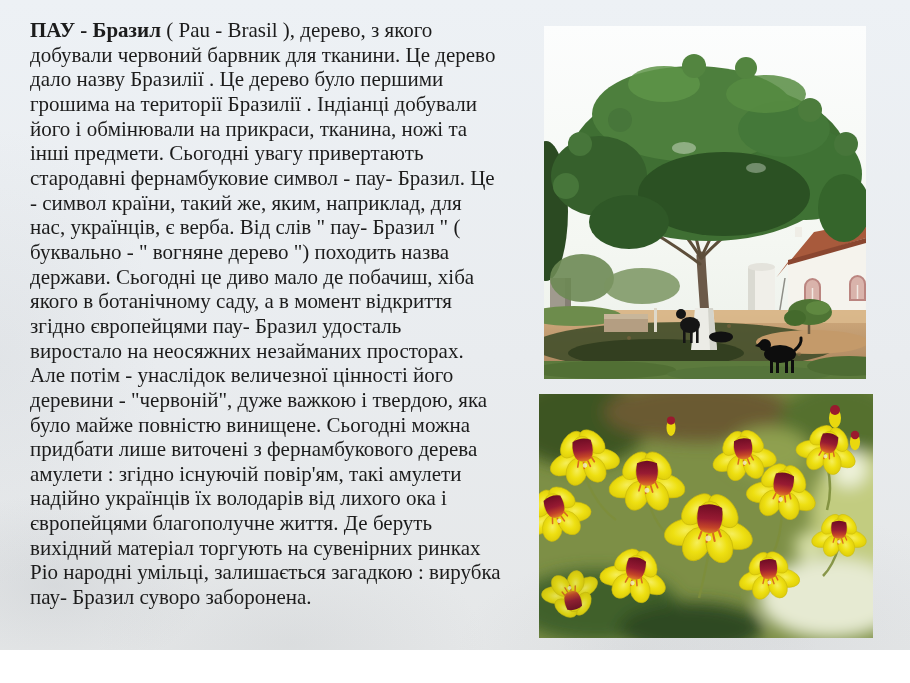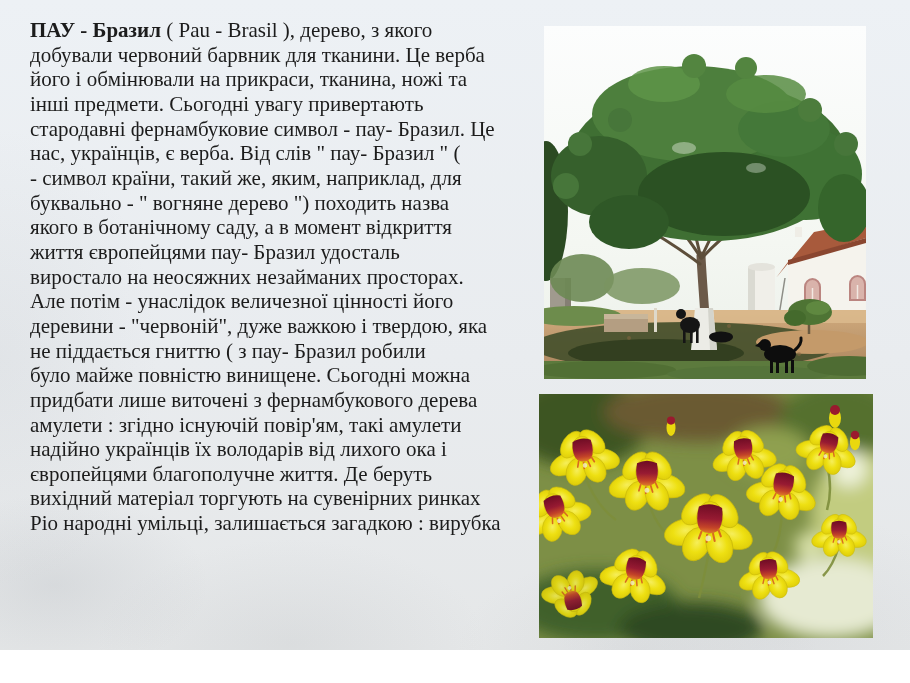--- a/index.html
+++ b/index.html
@@ -23,40 +23,43 @@
   figure svg{display:block;}
 </style>
 </head>
 <body>
 
 <div class="slide">
 
   <div class="text-col">
     <div class="text-line"><span class="lead-bold">ПАУ - Бразил</span><span> ( Pau - Brasil ), дерево, з якого</span></div>
     <div>
-        <div class="text-line">добували червоний барвник для тканини. Це верба</div>
+        <div class="text-line">добували червоний барвник для тканини. Це дерево</div>
+        <div class="text-line">дало назву Бразилії . Це дерево було першими</div>
+        <div class="text-line">грошима на території Бразилії . Індіанці добували</div>
         <div class="text-line">його і обмінювали на прикраси, тканина, ножі та</div>
         <div class="text-line">інші предмети. Сьогодні увагу привертають</div>
         <div class="text-line">стародавні фернамбуковие символ - пау- Бразил. Це</div>
+        <div class="text-line">- символ країни, такий же, яким, наприклад, для</div>
         <div class="text-line">нас, українців, є верба. Від слів " пау- Бразил " (</div>
-        <div class="text-line">- символ країни, такий же, яким, наприклад, для</div>
         <div class="text-line">буквально - " вогняне дерево ") походить назва</div>
+        <div class="text-line">держави. Сьогодні це диво мало де побачиш, хіба</div>
         <div class="text-line">якого в ботанічному саду, а в момент відкриття</div>
-        <div class="text-line">життя європейцями пау- Бразил удосталь</div>
+        <div class="text-line">згідно європейцями пау- Бразил удосталь</div>
         <div class="text-line">виростало на неосяжних незайманих просторах.</div>
         <div class="text-line">Але потім - унаслідок величезної цінності його</div>
         <div class="text-line">деревини - "червоній", дуже важкою і твердою, яка</div>
-        <div class="text-line">не піддається гниттю ( з пау- Бразил робили</div>
         <div class="text-line">було майже повністю винищене. Сьогодні можна</div>
         <div class="text-line">придбати лише виточені з фернамбукового дерева</div>
         <div class="text-line">амулети : згідно існуючій повір'ям, такі амулети</div>
         <div class="text-line">надійно українців їх володарів від лихого ока і</div>
         <div class="text-line">європейцями благополучне життя. Де беруть</div>
         <div class="text-line">вихідний матеріал торгують на сувенірних ринках</div>
         <div class="text-line">Ріо народні умільці, залишається загадкою : вирубка</div>
+        <div class="text-line">пау- Бразил суворо заборонена.</div>
       </div>
   </div>
 
   <figure class="tree-photo">
     <svg width="322" height="353" viewBox="0 0 322 353" role="img" aria-label="pau-brasil-tree-photo">
       <defs>
         <linearGradient id="skyG" x1="0" y1="0" x2="0" y2="1">
           <stop offset="0" stop-color="#fcfdfd"></stop>
             <stop offset="0.7" stop-color="#f4f7f2"></stop>
             <stop offset="1" stop-color="#eef2ec"></stop>

